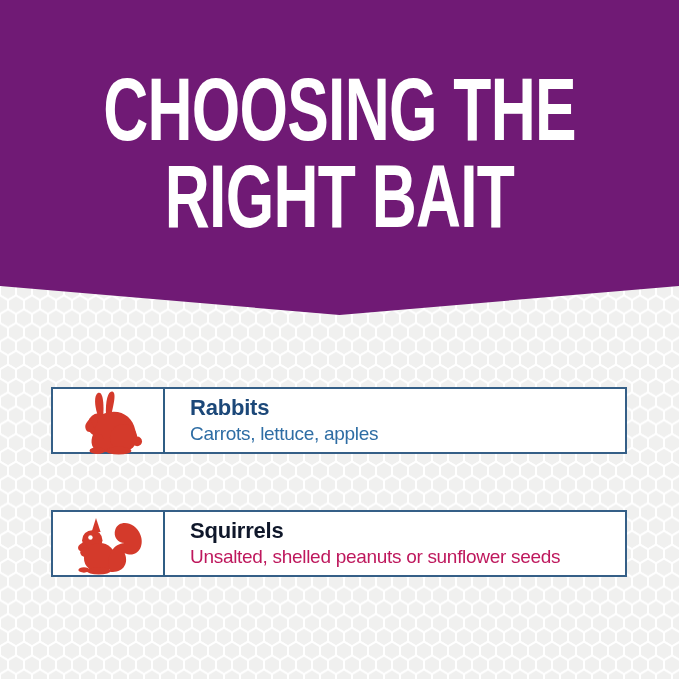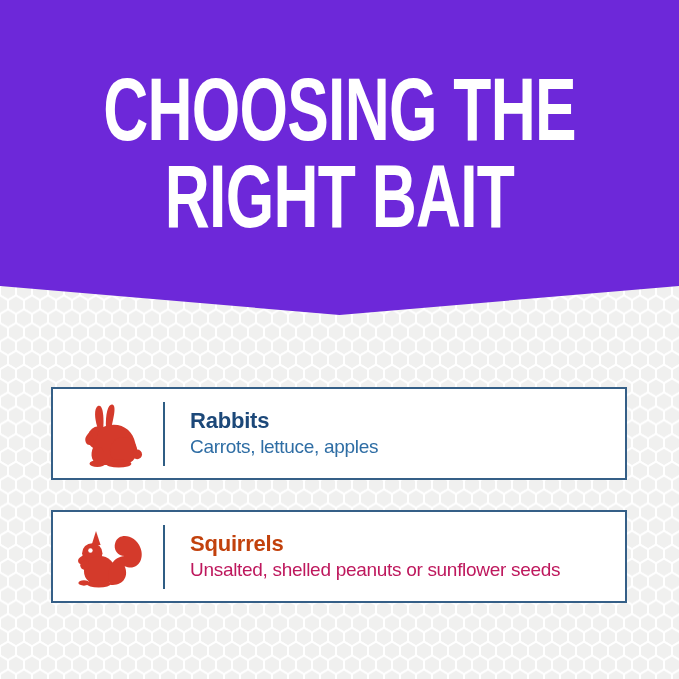--- a/index.html
+++ b/index.html
@@ -21,21 +21,21 @@
     font-weight:bold;
     font-size:89px;line-height:87px;
     letter-spacing:-1px;
     transform:scaleX(0.70);
     transform-origin:center top;
     white-space:nowrap;
   }
   .title .line{display:block;}
   
   .card{
-    position:absolute;left:51px;width:576px;height:93px;z-index:2;
+    position:absolute;left:51px;width:576px;height:67px;z-index:2;
     background:#ffffff;
     box-sizing:border-box;
     display:flex;align-items:center;
   }
   .card.first{top:387px;}
   .card.second{top:510px;}
   .icon-wrap{
     width:110px;height:100%;
     display:flex;align-items:center;justify-content:center;
     flex:0 0 110px;
@@ -65,21 +65,21 @@
       <use href="#hexcell" x="0" y="0"></use>
       <use href="#hexcell" x="16" y="0"></use>
       <use href="#hexcell" x="8" y="13.85"></use>
       <use href="#hexcell" x="0" y="27.7"></use>
       <use href="#hexcell" x="16" y="27.7"></use>
     </pattern>
   </defs>
   <rect x="0" y="0" width="679" height="679" fill="url(#hexpat)"></rect>
 </svg>
 
-<header class="banner" style="background: #6d28d9;">
+<header class="banner" style="background: #701a75;">
   <h1 class="title" style="color: rgb(255, 255, 255);">
     <span class="line">CHOOSING THE</span>
     <span class="line">RIGHT BAIT</span>
   </h1>
 </header>
 
 <article class="card first" style="border: 2px solid rgb(53, 95, 135);">
   <div class="icon-wrap">
     <svg width="70" height="72" viewBox="0 0 72 72" aria-hidden="true">
       <g class="red-fill" fill="#d43a2b">
@@ -114,16 +114,16 @@
         <circle cx="15" cy="45" r="5"></circle>
         <ellipse cx="30" cy="65" rx="13" ry="4"></ellipse>
         <ellipse cx="14" cy="64" rx="6" ry="3"></ellipse>
         <path d="M42 66 C56 68 63 57 58 46 C72 52 80 38 75 26 C70 12 52 9 48 20 C45 28 51 35 58 35 C46 36 39 47 41 60 Z"></path>
       </g>
       <circle cx="21" cy="29" r="2.4" fill="#ffffff"></circle>
     </svg>
   </div>
   <div class="vdivider" style="background: rgb(47, 93, 132);"></div>
   <div class="cardtext">
-    <h2 style="color: #c2410c;">Squirrels</h2>
+    <h2 style="color: #0f172a;">Squirrels</h2>
     <p style="color: #be185d;">Unsalted, shelled peanuts or sunflower seeds</p>
   </div>
 </article>
 
 </body></html>

